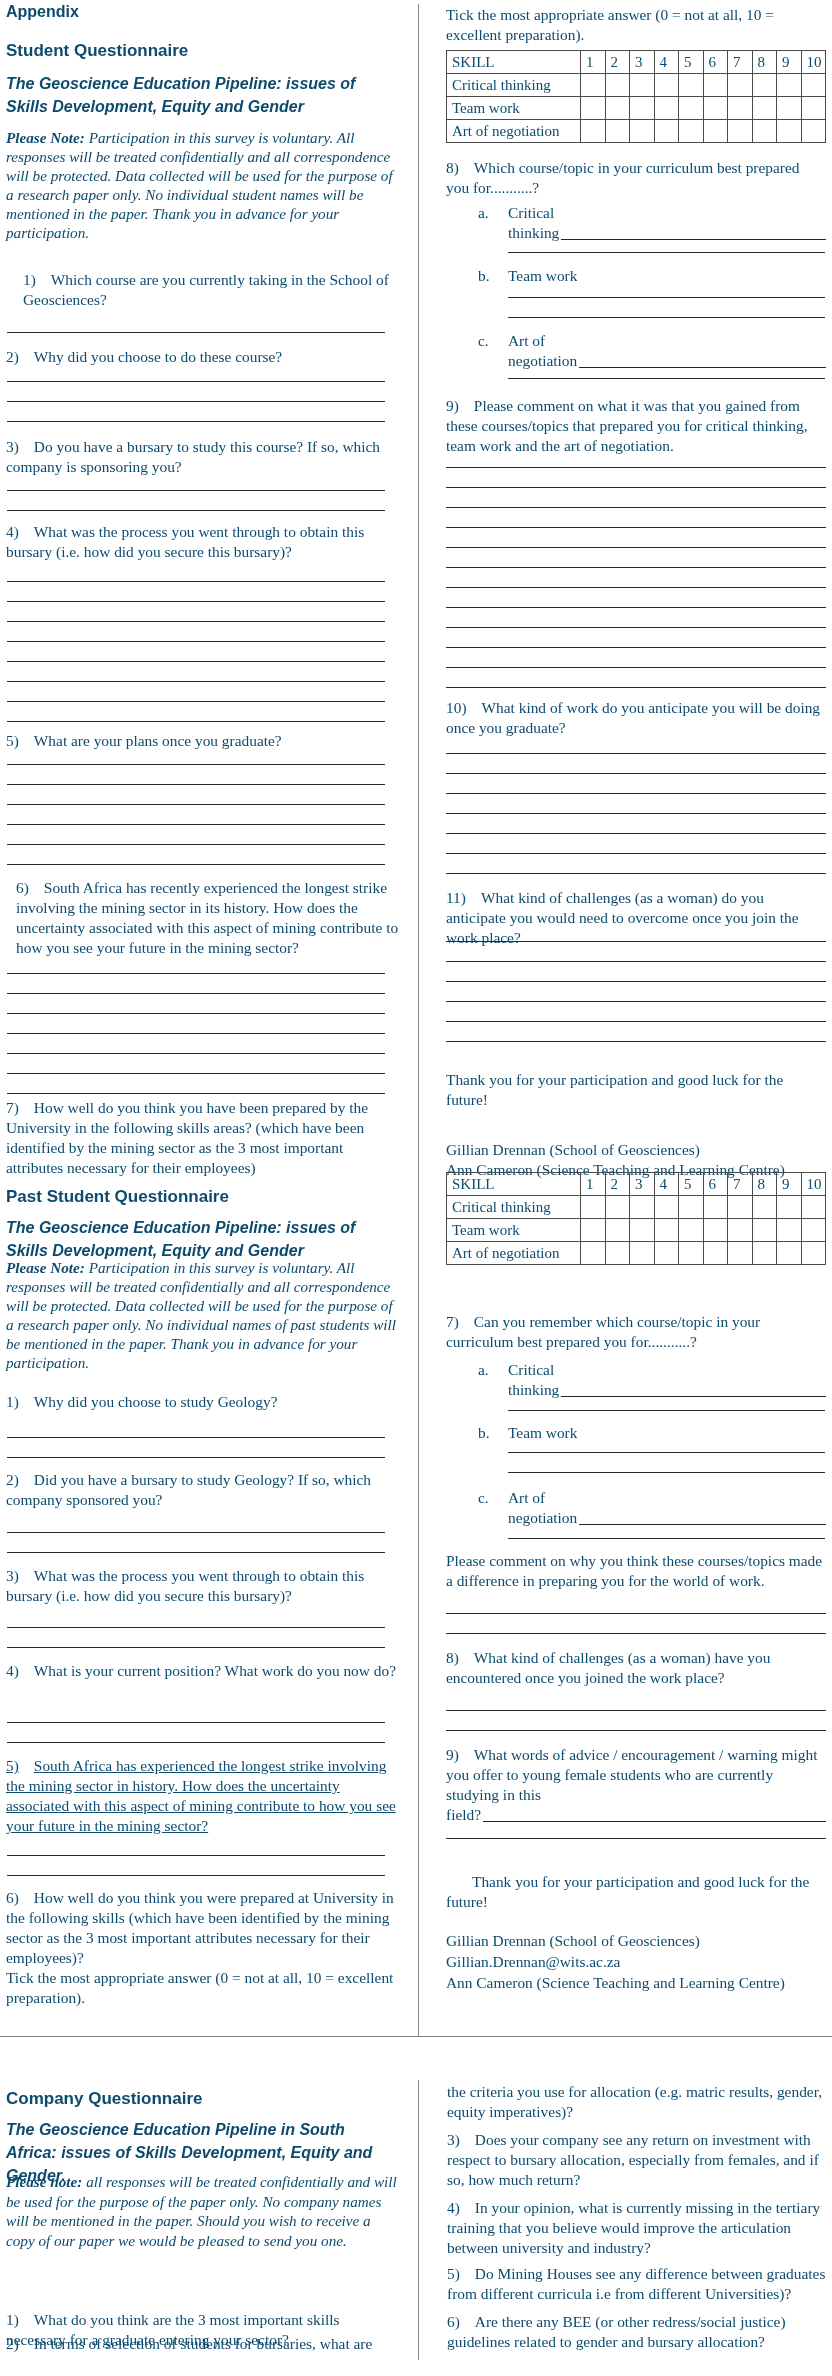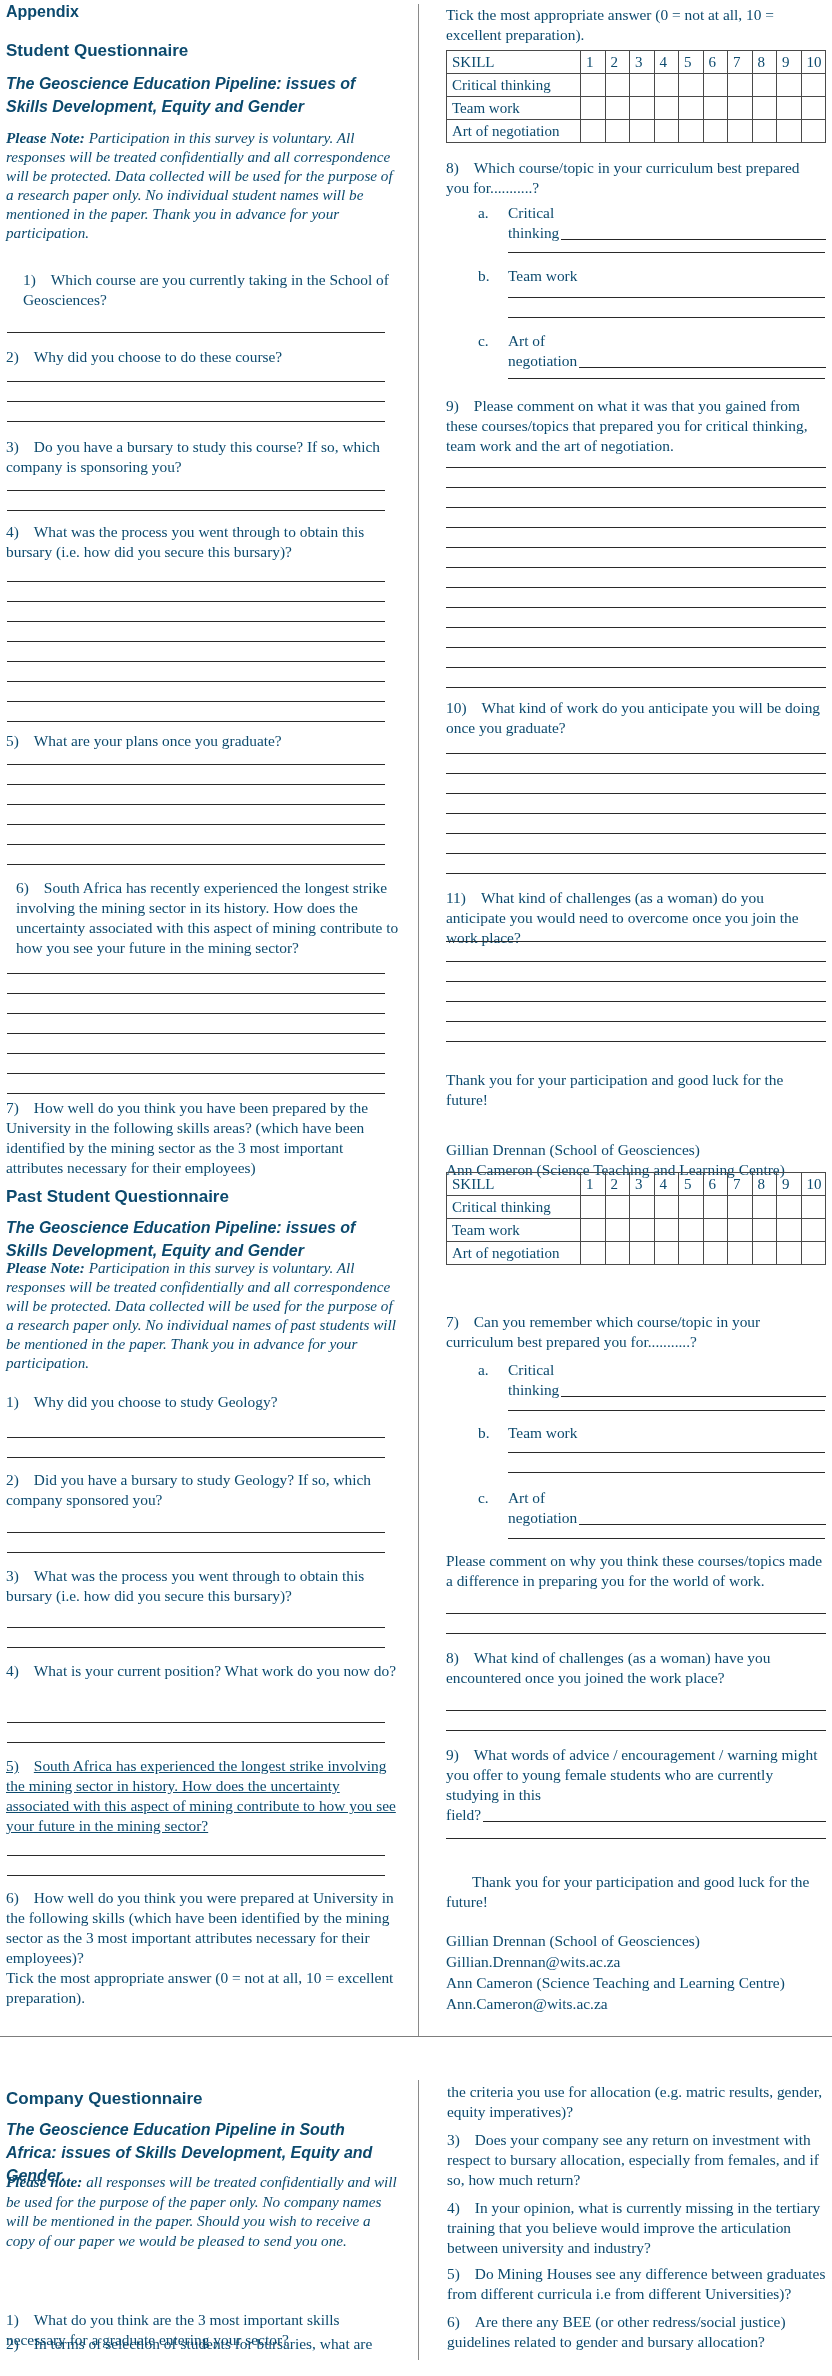--- a/index.html
+++ b/index.html
@@ -325,21 +325,20 @@
         </div>
     </div>
     <div class="abs lines" style="left:446px;top:1819px;width:380px;height:20px;"></div>
 
     <div class="abs q indent1" style="left:446px;top:1872px;width:380px;">Thank you for your participation and good luck for the future!</div>
 
     <div class="abs contact" style="left:446px;top:1930px;width:380px;">
       <div>Gillian Drennan (School of Geosciences)</div>
       <div>Gillian.Drennan@wits.ac.za</div>
       <div>Ann Cameron (Science Teaching and Learning Centre)</div>
-      <div>Ann.Cameron@wits.ac.za</div>
     </div>
   </div>
 
   <div>
     <div class="abs h-sec" style="left:6px;top:2088px;width:392px;">Company Questionnaire</div>
     <div class="abs title" style="left:6px;top:2118px;width:392px;">The Geoscience Education Pipeline in South Africa: issues of Skills Development, Equity and Gender.</div>
     <div class="abs note" style="left:6px;top:2172px;width:393px;line-height:19.5px;">
       <span class="lead">Please note:</span><span> all responses will be treated confidentially and will be used for the purpose of the paper only. No company names will be mentioned in the paper. Should you wish to receive a copy of our paper we would be pleased to send you one.</span>
     </div>
 

